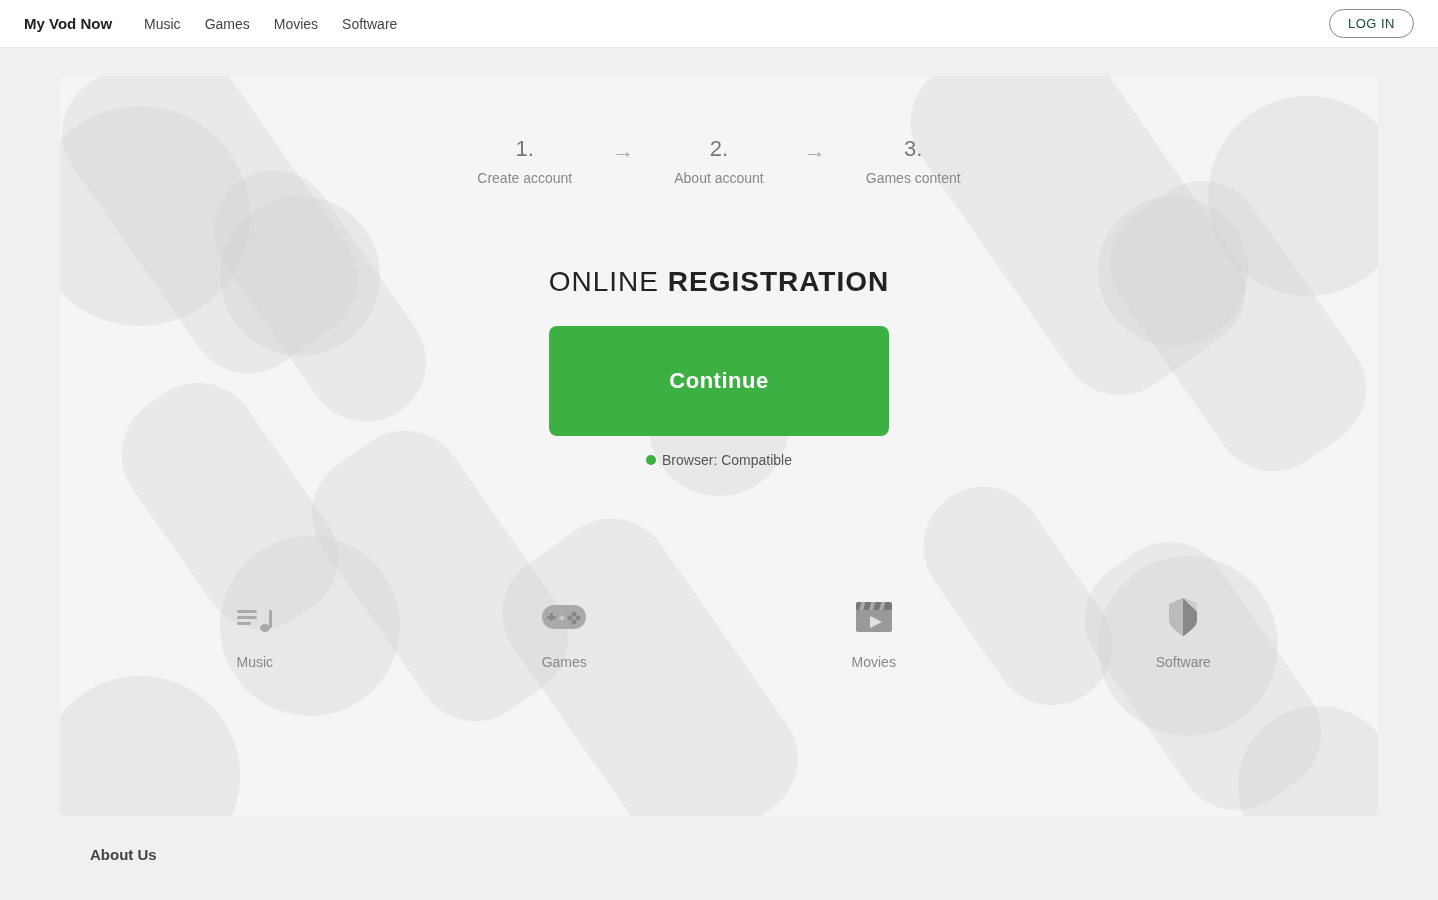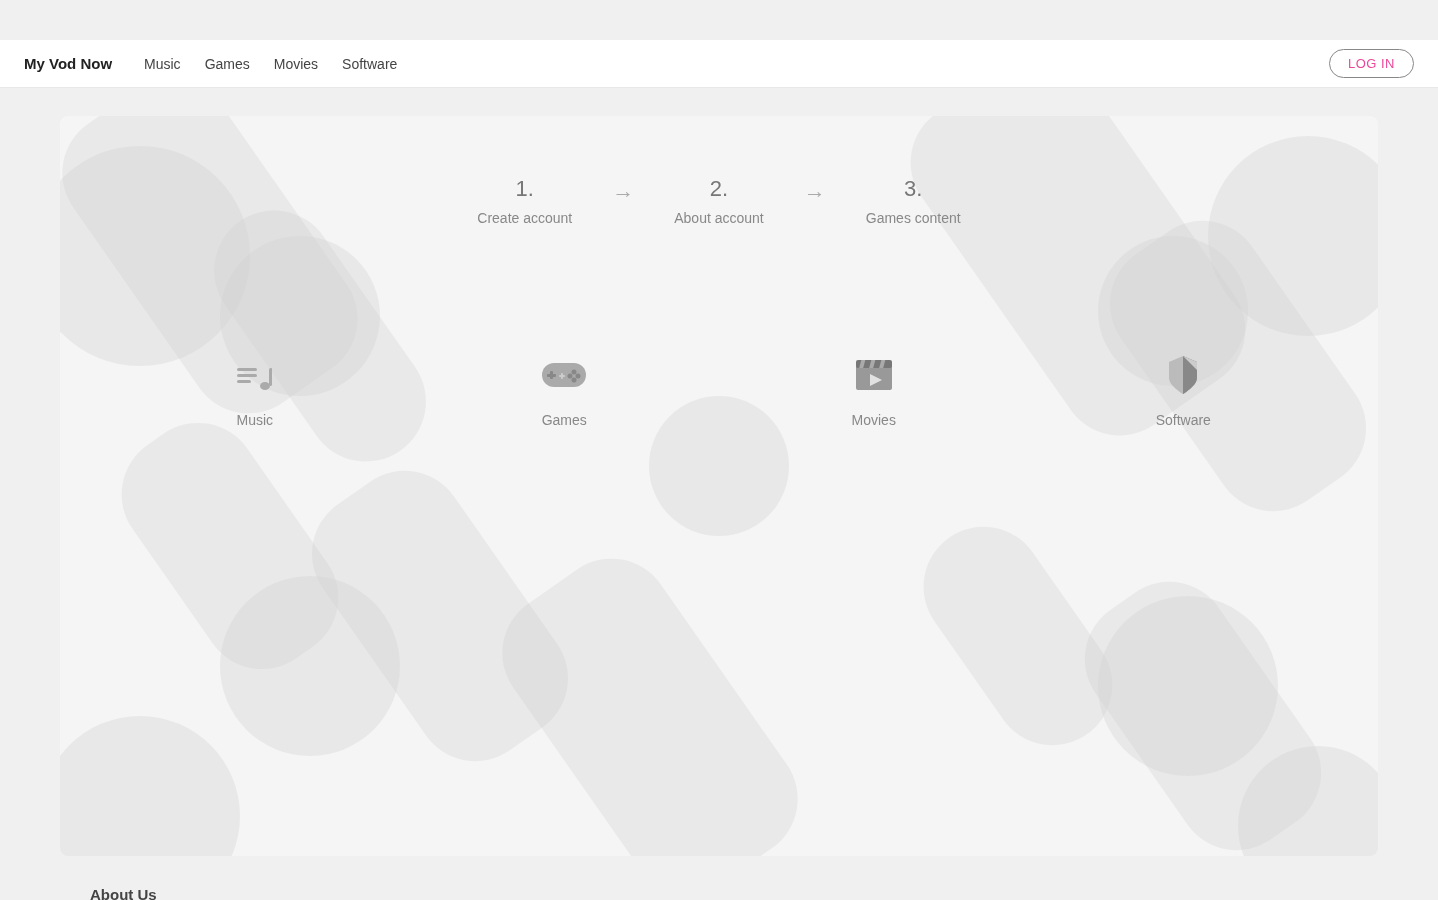--- a/index.html
+++ b/index.html
@@ -10,21 +10,20 @@
     }
 
     
     nav {
       display: flex;
       align-items: center;
       padding: 0 24px;
       height: 48px;
       background: #fff;
       border-bottom: 1px solid #e8e8e8;
-      margin-top: 40px;
     }
     .nav-brand {
       font-weight: bold;
       font-size: 15px;
       color: #222;
       margin-right: 32px;
     }
     .nav-links {
       display: flex;
       gap: 24px;
@@ -34,21 +33,21 @@
       font-size: 14px;
       color: #444;
       cursor: pointer;
       text-decoration: none;
     }
     .nav-login {
       border: 1.5px solid #888;
       border-radius: 20px;
       padding: 6px 18px;
       font-size: 13px;
-      color: #ec4899;
+      color: #14532d;
       cursor: pointer;
       letter-spacing: 0.5px;
       background: transparent;
     }
 
     
     .page-wrapper {
       padding: 28px 60px 60px 60px;
     }
 
@@ -250,20 +249,30 @@
         <span class="step-number">2.</span>
         <span class="step-label">About account</span>
       </div>
       <span class="step-arrow">→</span>
       <div class="step">
         <span class="step-number">3.</span>
         <span class="step-label">Games content</span>
       </div>
     </div>
 
+    <div class="registration-section">
+      <h1 class="registration-title">
+        <span>ONLINE </span><strong>REGISTRATION</strong>
+      </h1>
+      <button class="continue-btn">Continue</button>
+      <div class="browser-status">
+        <span class="browser-dot"></span>
+        <span>Browser: Compatible</span>
+      </div>
+    </div>
 
     <div class="bottom-icons">
 
       <div class="icon-item">
         <div class="icon-box">
           <svg width="48" height="48" viewBox="0 0 48 48" fill="none">
 
             <rect x="6" y="18" width="20" height="3" rx="1.5" fill="#aaa"></rect>
             <rect x="6" y="24" width="20" height="3" rx="1.5" fill="#aaa"></rect>
             <rect x="6" y="30" width="14" height="3" rx="1.5" fill="#aaa"></rect>

